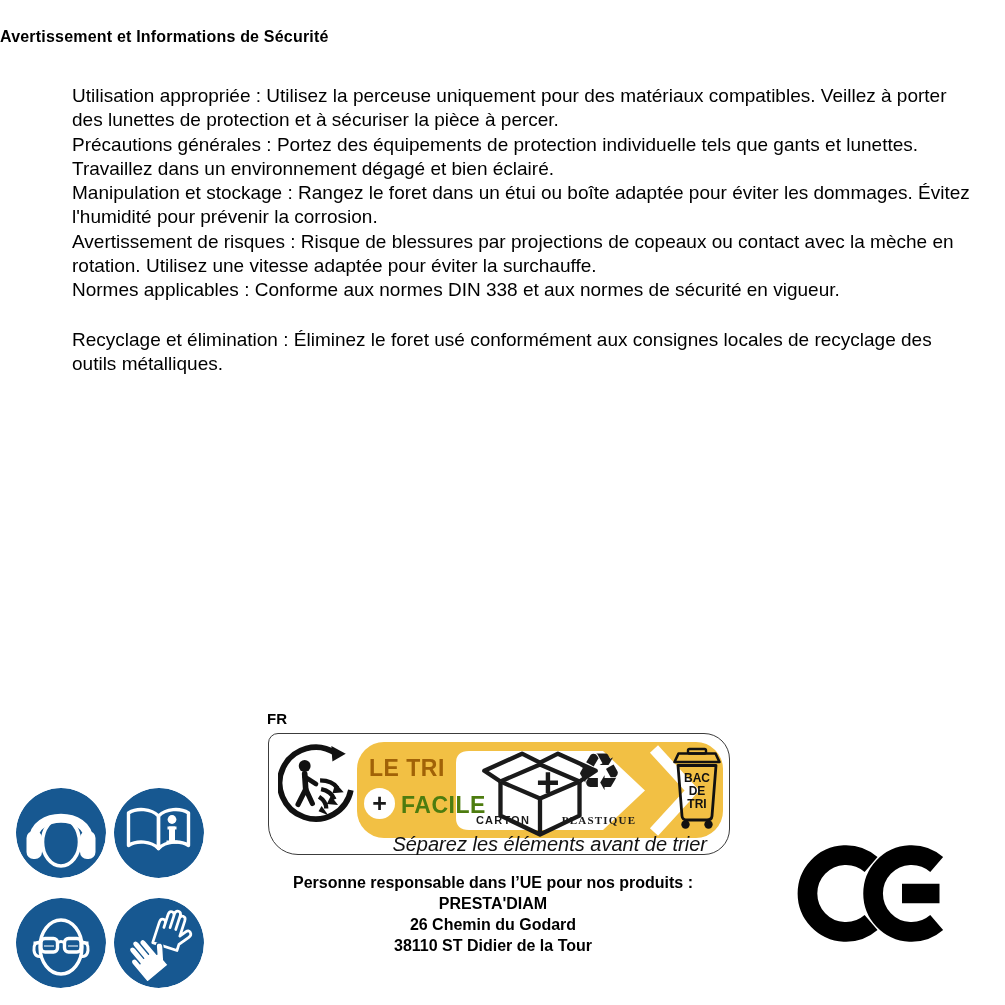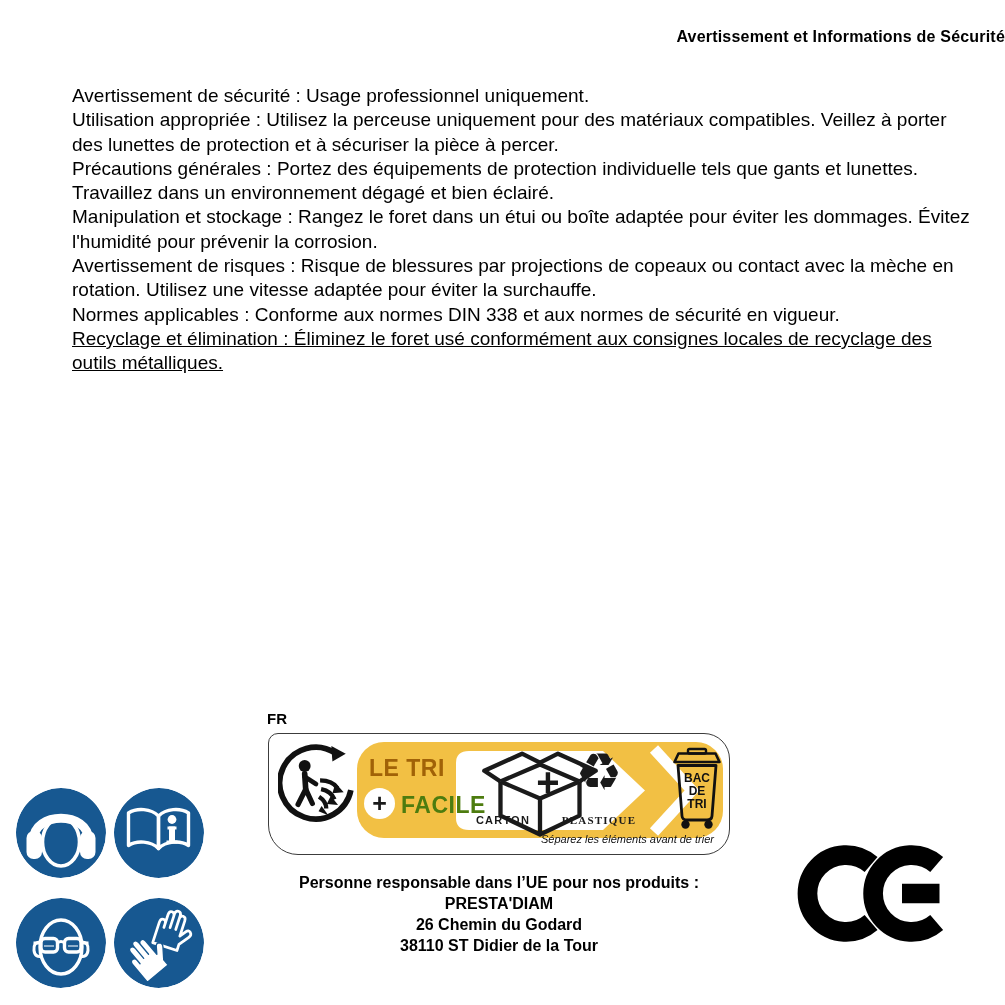--- a/index.html
+++ b/index.html
@@ -2,29 +2,29 @@
 <html><head>
 <meta charset="utf-8">
 <style>
   html,body{margin:0;padding:0;}
   body{
     width:1005px;height:1005px;position:relative;background:#ffffff;
     font-family:"Liberation Sans","DejaVu Sans",sans-serif;color:#000;
     overflow:hidden;
   }
   .page-title{
-    position:absolute;top:28px;left:0;width:1005px;text-align:right;
+    position:absolute;top:28px;left:0;width:1005px;text-align:left;
     font-size:16px;font-weight:bold;letter-spacing:.2px;
   }
   .body-text{
     position:absolute;top:84px;left:72px;width:906px;
     font-size:19px;line-height:24.3px;
   }
   .body-text p{margin:0;}
-  .body-text p.spaced{text-decoration:underline;}
+  .body-text p.spaced{margin-top:25px;}
 
   
   .picto{position:absolute;width:90px;height:90px;}
   .picto svg{display:block;width:90px;height:90px;}
   #picto-ear{left:16px;top:788px;}
   #picto-book{left:114px;top:788px;}
   #picto-goggles{left:16px;top:898px;}
   #picto-gloves{left:114px;top:898px;}
 
   
@@ -44,40 +44,39 @@
     font-size:25px;font-weight:bold;color:#1a1a1a;
   }
   .facile{position:absolute;left:44px;top:50px;font-size:23px;font-weight:bold;color:#4d7c0f;letter-spacing:.5px;}
   .carton-icon{position:absolute;left:116px;top:9px;width:62px;height:50px;}
   .mat-label{position:absolute;top:72px;font-size:11px;font-weight:bold;letter-spacing:1.2px;color:#1a1a1a;text-align:center;}
   .mat-label.carton{left:104px;width:84px;}
   .mat-label.plastique{left:198px;width:88px;font-family:Liberation Serif, serif;}
   .plus-sep{position:absolute;left:178px;top:16px;width:26px;height:48px;display:flex;align-items:center;justify-content:center;font-size:40px;font-weight:bold;color:#1a1a1a;}
   .recycle-glyph{position:absolute;left:204px;top:-2px;width:76px;height:64px;display:flex;align-items:center;justify-content:center;font-family:"DejaVu Sans",sans-serif;font-size:52px;color:#1a1a1a;}
   .sorting-caption{
-    position:absolute;right:15px;top:99px;font-size:11px;font-style:italic;color:#111;white-space:nowrap;
+    position:absolute;right:22px;top:99px;font-size:20px;font-style:italic;color:#111;white-space:nowrap;
   }
 
   
   .responsible{
-    position:absolute;left:268px;top:872px;width:462px;text-align:center;
+    position:absolute;left:262px;top:872px;width:462px;text-align:center;
     font-size:16px;font-weight:bold;line-height:21px;
   }
   .responsible div{margin:0;}
 
   
   .ce-mark{position:absolute;left:797px;top:842px;width:150px;height:103px;}
 </style>
 </head>
 <body>
 
 <div class="page-title">Avertissement et Informations de Sécurité</div>
 
 <div class="body-text">
-  <p>Avertissement de sécurité : Usage professionnel uniquement.</p>
   <p>Utilisation appropriée : Utilisez la perceuse uniquement pour des matériaux compatibles. Veillez à porter des lunettes de protection et à sécuriser la pièce à percer.</p>
   <p>Précautions générales : Portez des équipements de protection individuelle tels que gants et lunettes. Travaillez dans un environnement dégagé et bien éclairé.</p>
   <p>Manipulation et stockage : Rangez le foret dans un étui ou boîte adaptée pour éviter les dommages. Évitez l'humidité pour prévenir la corrosion.</p>
   <p>Avertissement de risques : Risque de blessures par projections de copeaux ou contact avec la mèche en rotation. Utilisez une vitesse adaptée pour éviter la surchauffe.</p>
   <p>Normes applicables : Conforme aux normes DIN 338 et aux normes de sécurité en vigueur.</p>
   <p class="spaced">Recyclage et élimination : Éliminez le foret usé conformément aux consignes locales de recyclage des outils métalliques.</p>
 </div>
 
 <div class="picto" id="picto-ear">
   <svg viewBox="0 0 90 90">

